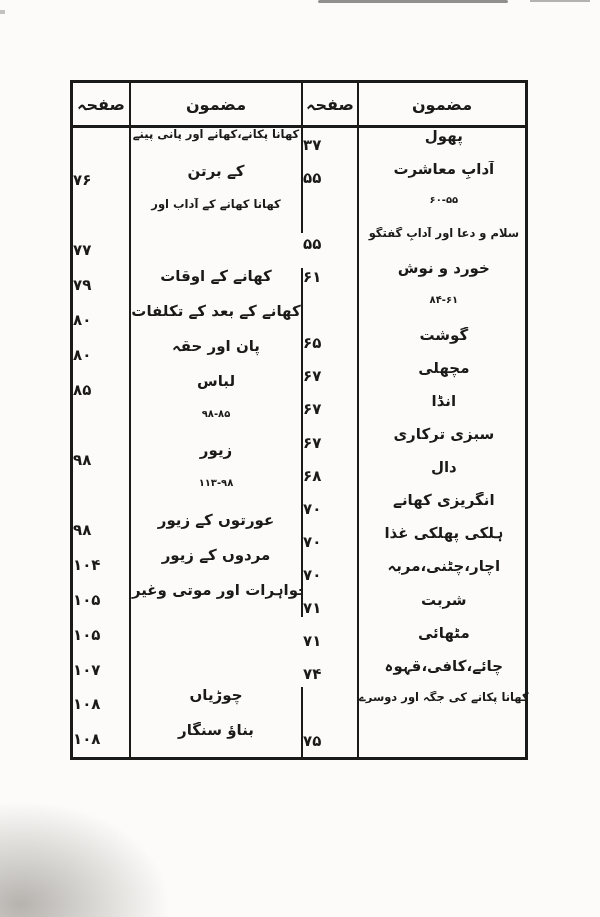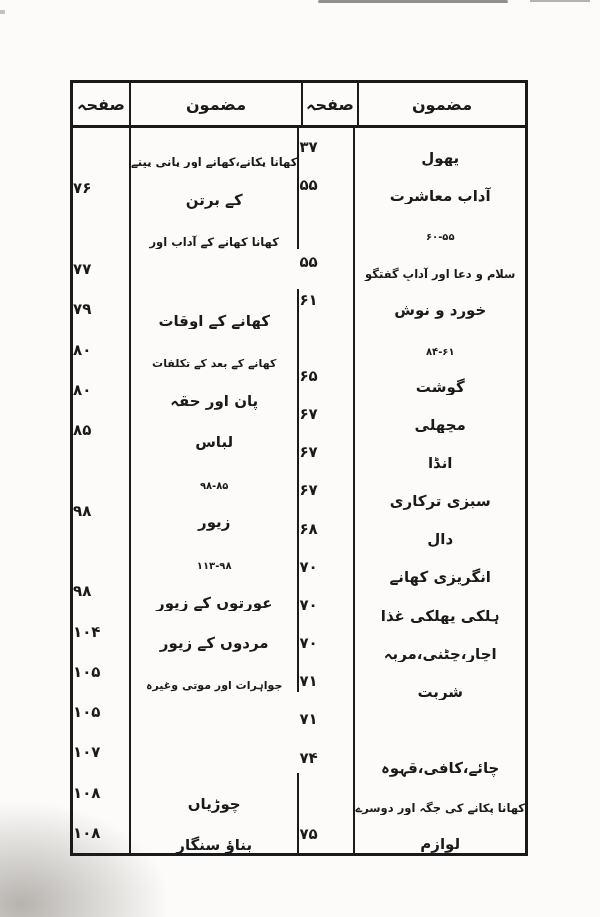--- a/index.html
+++ b/index.html
@@ -20,21 +20,21 @@
   .edge2 { position:absolute; left:530px; top:0; width:60px; height:2px;
            background:rgba(70,70,70,.4); }
   .edge3 { position:absolute; left:0; top:10px; width:5px; height:4px;
            background:rgba(90,90,90,.35); }
   .corner-shadow {
     position:absolute; left:-70px; bottom:-50px; width:260px; height:180px;
     background:radial-gradient(ellipse at 35% 65%, rgba(125,120,114,.55), rgba(125,120,114,0) 62%);
   }
   
   .toc-table {
-    position:absolute; left:70px; top:80px; width:458px; height:776px;
+    position:absolute; left:70px; top:80px; width:458px; height:680px;
     border:3px solid var(--ink);
     display:flex; flex-direction:column;
     background:transparent;
     color:var(--ink);
   }
   .toc-header {
     display:flex; height:45px; flex:0 0 45px;
     border-bottom:3px solid var(--ink);
     font-weight:bold;
   }
@@ -49,31 +49,31 @@
   .pair-right { flex:1; }
 
   .row { flex:1; display:flex; min-height:0; }
   .p-cell {
     width:58px; flex:0 0 58px;
     border-right:2.5px solid var(--ink);
     display:flex; align-items:center; 
   }
   .pair-right .p-cell { width:56px; flex:0 0 56px; }
   .t-cell {
-    flex:1; display:flex; align-items:flex-end; justify-content:center;
+    flex:1; display:flex; align-items:flex-start; justify-content:center;
     overflow:hidden;
   }
   .pair-left .t-cell { border-right:2.5px solid var(--ink); }
 
   .txt {
     direction:rtl; unicode-bidi:embed;
     font-weight:bold; font-size:15px; white-space:nowrap;
     line-height:1.1;
   }
-  .txt.s  { font-size:11px; }
+  .txt.s  { font-size:15px; }
   .txt.xs { font-size:11.5px; }
   .txt.range { direction:ltr; font-size:10px; letter-spacing:1px; }
   .num { font-weight:bold; font-size:15px; direction:ltr; white-space:nowrap; }
 </style>
 </head>
 <body>
 
 <div class="page">
   <div class="edge1"></div>
   <div class="edge2"></div>
@@ -343,41 +343,41 @@
               <span class="num">۷۱</span>
             </div>
             <div class="t-cell">
               <span class="txt">شربت</span>
             </div>
           </div>
           <div class="row">
             <div class="p-cell">
               <span class="num">۷۱</span>
             </div>
+            <div class="t-cell">
+              <span class="txt">مٹھائی</span>
+            </div>
           </div>
           <div class="row">
             <div class="p-cell">
               <span class="num">۷۴</span>
             </div>
             <div class="t-cell">
               <span class="txt">چائے،کافی،قہوہ</span>
             </div>
           </div>
           <div class="row">
             <div class="p-cell">
               <span class="num"></span>
             </div>
             <div class="t-cell">
               <span class="txt xs">کھانا پکانے کی جگہ اور دوسرے</span>
             </div>
           </div>
           <div class="row">
             <div class="p-cell">
               <span class="num">۷۵</span>
-            </div>
-            <div class="t-cell">
-              <span class="txt">لوازم</span>
             </div>
           </div>
         </div>
     </div>
   </div>
 </div>
 
 </body></html>

